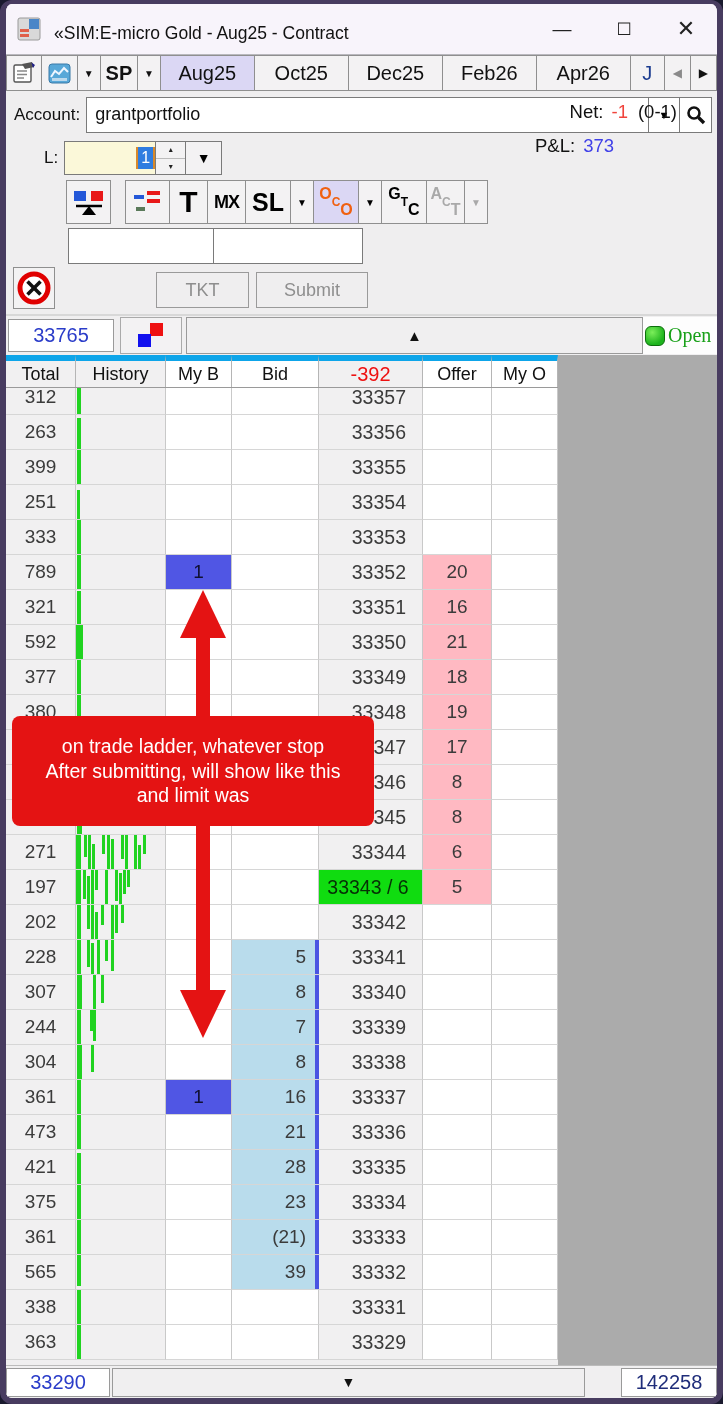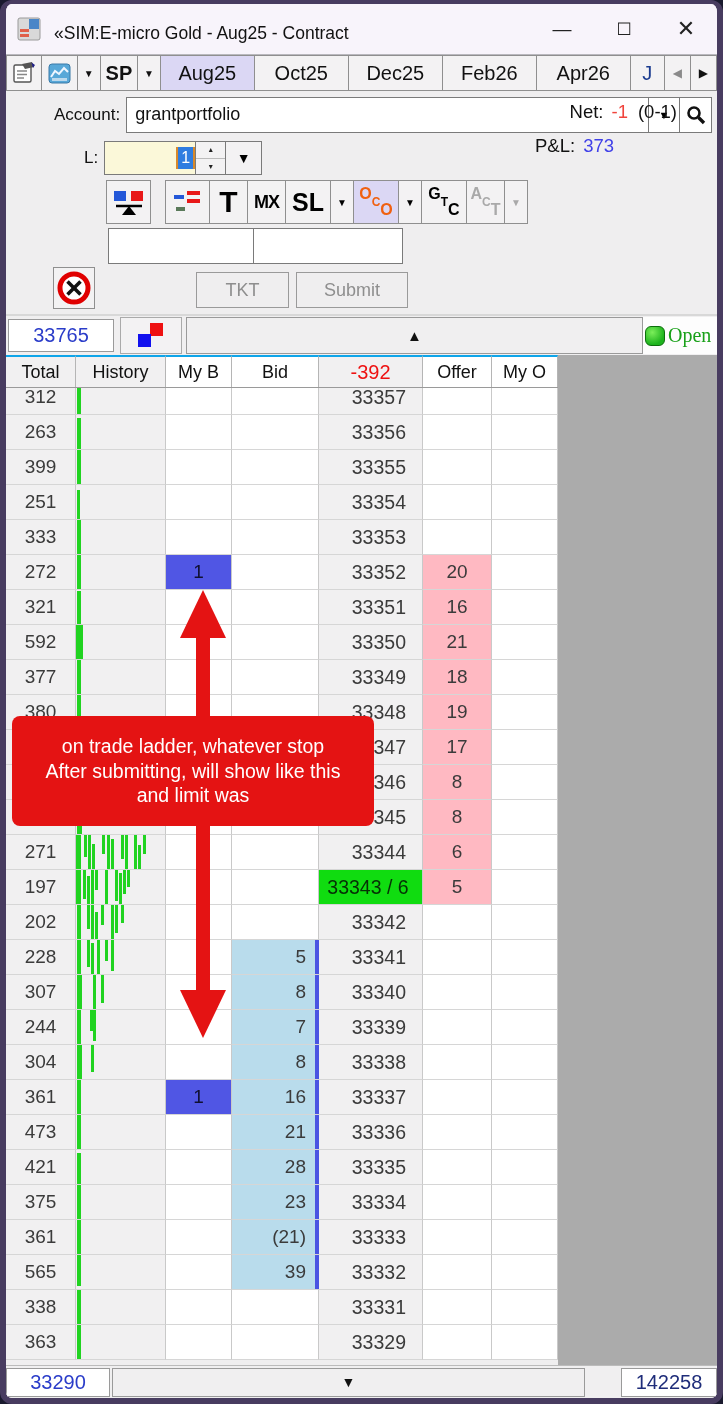--- a/index.html
+++ b/index.html
@@ -28,21 +28,21 @@
   .tbtn.dd { width:25px; font-size:10px; }
   .tbtn.sp { width:42px; font-weight:bold; font-size:20px; }
   .tab { min-width:94px; padding:0 10px; background:#f3f2f3; border:1px solid #8f8f8f; border-left-width:0;
     display:flex; align-items:center; justify-content:center; font-size:20px; color:#111; }
   .tab.selected { background:#dbd7f4; }
   .tab.partial { min-width:34px; padding:0 6px; color:#1a3b8f; }
   .nav { width:29px; font-size:12px; }
   .nav.prev { color:#8a8a8a; }
 
   
-  .panel { flex-shrink:0; background:#efeeef; position:relative;padding-left:40px; }
+  .panel { flex-shrink:0; background:#efeeef; position:relative; }
   .acct-row { height:47px; display:flex; align-items:center; padding-left:8px; }
   .acct-label { font-size:17px; color:#111; margin-right:6px; }
   .acct-input { height:36px; flex:1; background:#fff; border:1px solid #7a7a7a; border-right:0;
     font-size:18px; padding:0 8px; color:#111; font-family:"Liberation Sans",sans-serif; }
   .acct-dd { width:31px; height:36px; background:#fff; border:1px solid #7a7a7a; border-right:0;
     display:flex; align-items:center; justify-content:center; font-size:11px; }
   .acct-search { width:33px; height:36px; background:#fff; border:1px solid #7a7a7a; margin-right:5px;
     display:flex; align-items:center; justify-content:center; }
 
   .l-row { height:40px; display:flex; align-items:center; padding-left:38px; }
@@ -105,21 +105,21 @@
   .led { width:20px; height:20px; border-radius:6px; margin:0 3px 0 2px;
     background: radial-gradient(circle at 35% 30%, #7bee5a, #1db31d 70%); border:1.5px solid #0c6e0c; }
   .open-label { color:#18a018; font-size:20px;font-family:Liberation Serif, serif; }
 
   
   .ladder { flex:1; display:flex; overflow:hidden; position:relative; }
   .ladder-left { width:552px; display:flex; flex-direction:column; overflow:hidden; }
   .ladder-filler { flex:1; background:#ababab; }
   .lheader { height:33px; display:flex; flex-shrink:0; background:#f1f0f1; border-bottom:1px solid #9a9a9a; z-index:5; position:relative; }
   .lheader .hc { display:flex; align-items:center; justify-content:center; font-size:18px; color:#111;
-    border-right:1px solid #b5b5b5; border-top:2px solid #0ea5e9;text-align:center; }
+    border-right:1px solid #b5b5b5; border-top:6px solid #0ea5e9;text-align:center; }
   .hc.price-h { color:#ee1111; font-size:20px; }
   .lrows { margin-top:-8px; }
   .lrow { height:35px; display:flex; }
   .cell { border-right:1px solid #c9c9c9; border-bottom:1px solid #d6d6d6; display:flex; align-items:center;
     font-size:19px; color:#3b3b3b; position:relative; }
   .c-total   { width:70px;  background:#f1f0f1; justify-content:center; }
   .c-hist    { width:90px;  background:#f1f0f1; overflow:hidden; }
   .c-myb     { width:66px;  background:#fff; justify-content:center; }
   .c-bid     { width:87px;  background:#fff; justify-content:flex-end; padding-right:12px; }
   .c-price   { width:104px; background:#f1f0f1; justify-content:flex-end; padding-right:16px; font-size:19.5px; }
@@ -396,21 +396,21 @@
             <div class="cell c-hist">
               <i class="mark" style="left: 1px; top: 0%; height: 100%; width: 4px;"></i>
             </div>
             <div class="cell c-myb"></div>
             <div class="cell c-bid"></div>
             <div class="cell c-price">33353</div>
             <div class="cell c-offer"></div>
             <div class="cell c-myo"></div>
           </div>
           <div class="lrow">
-            <div class="cell c-total">272</div>
+            <div class="cell c-total">789</div>
             <div class="cell c-hist">
               <i class="mark" style="left: 1px; top: 0%; height: 100%; width: 4px;"></i>
             </div>
             <div class="cell c-myb has-order">1</div>
             <div class="cell c-bid"></div>
             <div class="cell c-price">33352</div>
             <div class="cell c-offer has-offer">20</div>
             <div class="cell c-myo"></div>
           </div>
           <div class="lrow">

